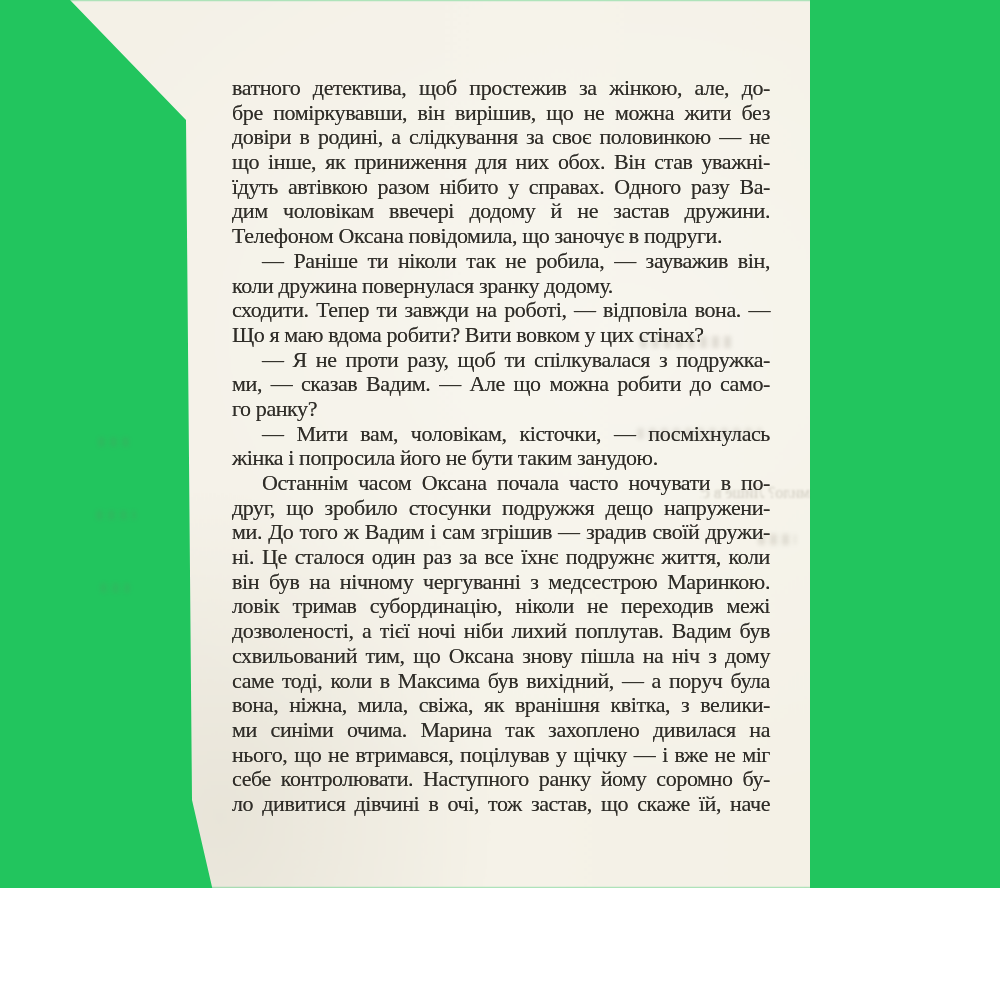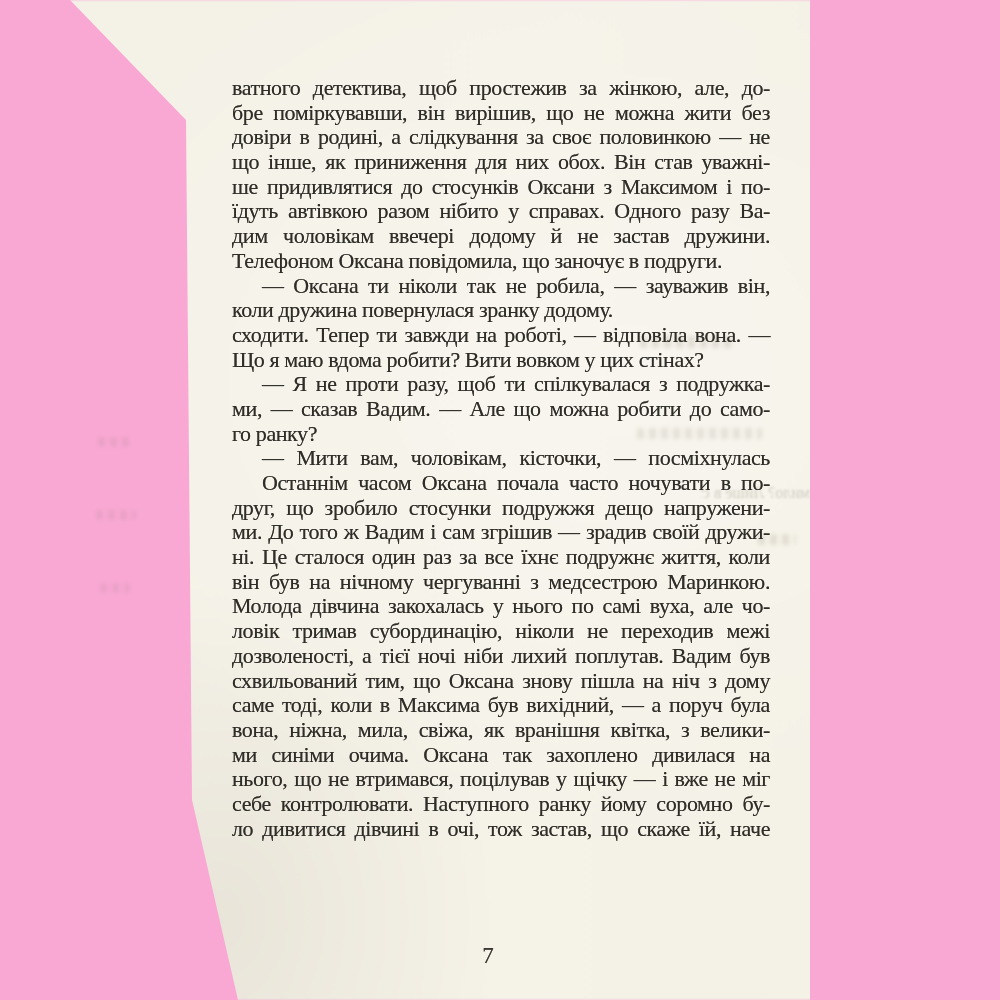--- a/index.html
+++ b/index.html
@@ -3,23 +3,23 @@
 <meta charset="utf-8">
 <style>
   html, body {
     margin: 0;
     padding: 0;
     background: #ffffff;
   }
   .stage {
     position: relative;
     width: 1000px;
-    height: 1000px;
+    height: 888px;
     overflow: hidden;
-    background: #f9a8d4;
+    background: #22c55e;
     font-family: "Liberation Serif", "DejaVu Serif", serif;
   }
   
   .page-bg {
     position: absolute;
     inset: 0;
     clip-path: polygon(70px 0, 810px 0, 810px 1000px, 238px 1000px, 192px 800px, 186px 120px);
     background:
       radial-gradient(900px 700px at 62% 38%, rgba(255,255,255,0.30), rgba(255,255,255,0) 70%),
       radial-gradient(420px 520px at 22% 92%, rgba(190,183,165,0.22), rgba(190,183,165,0) 65%),
@@ -98,43 +98,42 @@
   <div class="ghost-dash g4"></div>
   <div class="ghost-dash g5"></div>
   <div class="ghost-dash g6"></div>
   <div class="ghost-dash g7"></div>
 
   <div class="text-block">
     <div class="line">ватного детектива, щоб простежив за жінкою, але, до-</div>
     <div class="line">бре поміркувавши, він вирішив, що не можна жити без</div>
     <div class="line">довіри в родині, а слідкування за своє половинкою — не</div>
     <div class="line">що інше, як приниження для них обох. Він став уважні-</div>
-    <div class="line">ше придивлятися до стосунків Оксани з Максимом і по-</div>
     <div class="line">їдуть автівкою разом нібито у справах. Одного разу Ва-</div>
     <div class="line">дим чоловікам ввечері додому й не застав дружини.</div>
     <div class="line end">Телефоном Оксана повідомила, що заночує в подруги.</div>
-    <div class="line indent">— Оксана ти ніколи так не робила, — зауважив він,</div>
+    <div class="line indent">— Раніше ти ніколи так не робила, — зауважив він,</div>
     <div class="line end">коли дружина повернулася зранку додому.</div>
     <div class="line">сходити. Тепер ти завжди на роботі, — відповіла вона. —</div>
     <div class="line end">Що я маю вдома робити? Вити вовком у цих стінах?</div>
     <div class="line indent">— Я не проти разу, щоб ти спілкувалася з подружка-</div>
     <div class="line">ми, — сказав Вадим. — Але що можна робити до само-</div>
     <div class="line end">го ранку?</div>
     <div class="line indent">— Мити вам, чоловікам, кісточки, — посміхнулась</div>
+    <div class="line end">жінка і попросила його не бути таким занудою.</div>
     <div class="line indent">Останнім часом Оксана почала часто ночувати в по-</div>
     <div class="line">друг, що зробило стосунки подружжя дещо напружени-</div>
     <div class="line">ми. До того ж Вадим і сам згрішив — зрадив своїй дружи-</div>
     <div class="line">ні. Це сталося один раз за все їхнє подружнє життя, коли</div>
     <div class="line">він був на нічному чергуванні з медсестрою Маринкою.</div>
-    <div class="line">Молода дівчина закохалась у нього по самі вуха, але чо-</div>
     <div class="line">ловік тримав субординацію, ніколи не переходив межі</div>
     <div class="line">дозволеності, а тієї ночі ніби лихий поплутав. Вадим був</div>
     <div class="line">схвильований тим, що Оксана знову пішла на ніч з дому</div>
     <div class="line">саме тоді, коли в Максима був вихідний, — а поруч була</div>
     <div class="line">вона, ніжна, мила, свіжа, як вранішня квітка, з велики-</div>
-    <div class="line">ми синіми очима. Оксана так захоплено дивилася на</div>
+    <div class="line">ми синіми очима. Марина так захоплено дивилася на</div>
     <div class="line">нього, що не втримався, поцілував у щічку — і вже не міг</div>
     <div class="line">себе контролювати. Наступного ранку йому соромно бу-</div>
     <div class="line">ло дивитися дівчині в очі, тож застав, що скаже їй, наче</div>
   </div>
 
   <div class="page-number">7</div>
 </div>
 
 </body></html>

